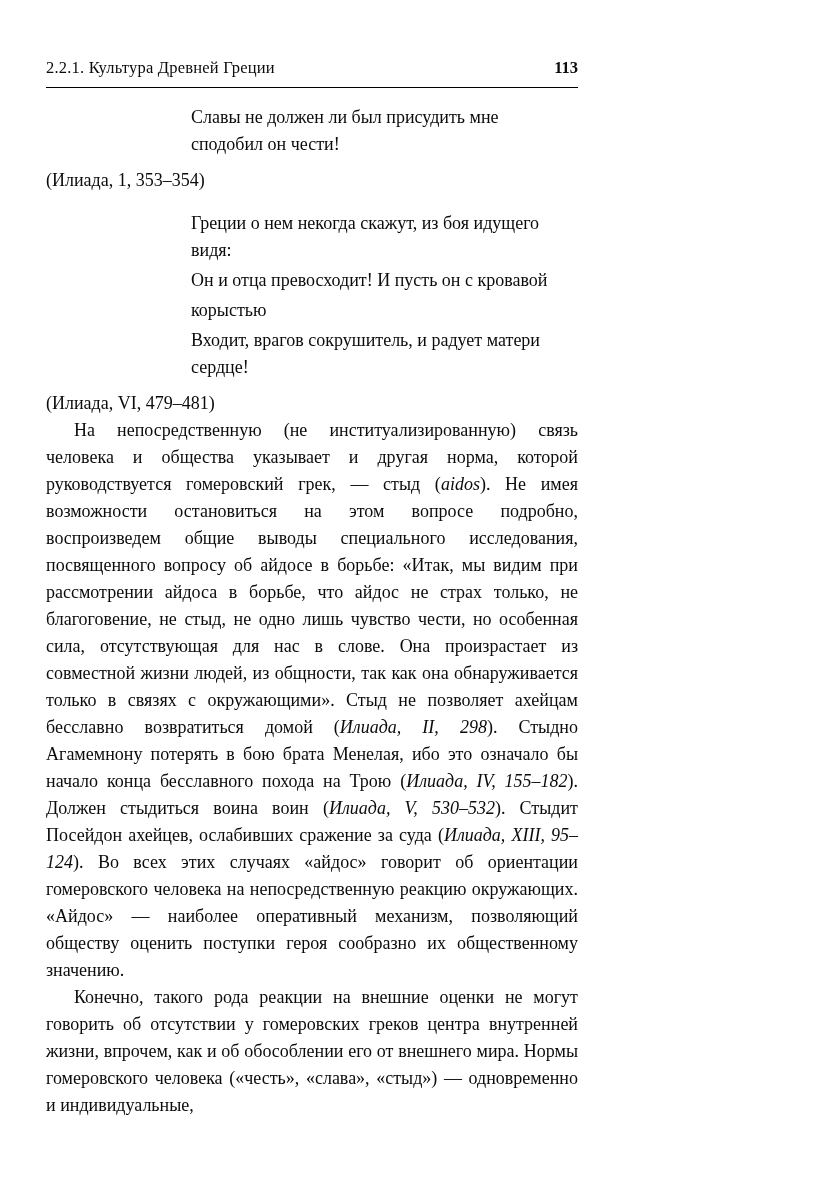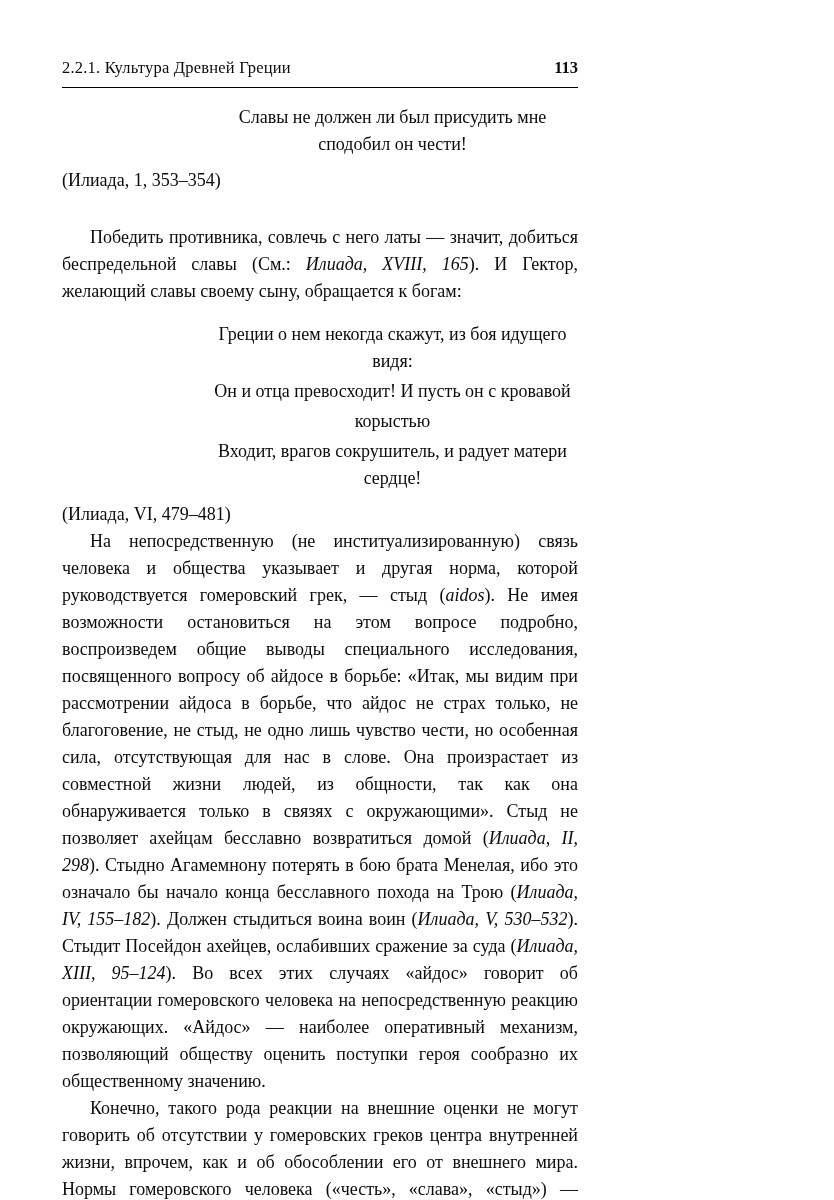--- a/index.html
+++ b/index.html
@@ -10,42 +10,41 @@
   .page {
     position: relative;
     width: 662px;
     height: 1200px;
     box-sizing: border-box;
     background: #ffffff;
     color: #0b0b0b;
     font-family: "Liberation Serif", "DejaVu Serif", serif;
     font-size: 18px;
     line-height: 27px;
-    padding: 58px 84px 36px 62px;
+    padding: 58px 84px 36px 46px;
     overflow: hidden;
   }
   .running-head {
     display: flex;
     justify-content: space-between;
     align-items: baseline;
     font-size: 16.5px;
     line-height: 20px;
     border-bottom: 1.3px solid #000;
     padding-bottom: 9px;
   }
   .rh-title { letter-spacing: 0.2px; }
   .rh-num { font-weight: bold; }
 
   .verse {
     margin-left: 145px;
     margin-top: 16px;
   }
   .verse .vline {
     line-height: 27px;
-    text-align: center;
   }
   .verse.spaced .vline {
     margin-bottom: 3px;
   }
   .attribution {
     text-align: left;
     margin-top: 9px;
   }
   .para {
     margin: 0;
@@ -68,21 +67,20 @@
     <span class="rh-num">113</span>
   </header>
 
   <div class="verse">
     <div class="vline">Славы не должен ли был присудить мне</div>
     <div class="vline">сподобил он чести!</div>
   </div>
 
   <div class="attribution">(Илиада, 1, 353–354)</div>
 
-  <p class="para gap-top"><span>Победить противника, совлечь с него латы — значит, добиться беспредельной славы (См.: </span><span class="it">Илиада, XVIII, 165</span><span>). И Гектор, желающий славы своему сыну, обращается к богам:</span></p>
 
   <div class="verse spaced">
     <div class="vline">Греции о нем некогда скажут, из боя идущего видя:</div>
     <div class="vline">Он и отца превосходит! И пусть он с кровавой</div>
     <div class="vline">корыстью</div>
     <div class="vline">Входит, врагов сокрушитель, и радует матери сердце!</div>
   </div>
 
   <div class="attribution">(Илиада, VI, 479–481)</div>
 

